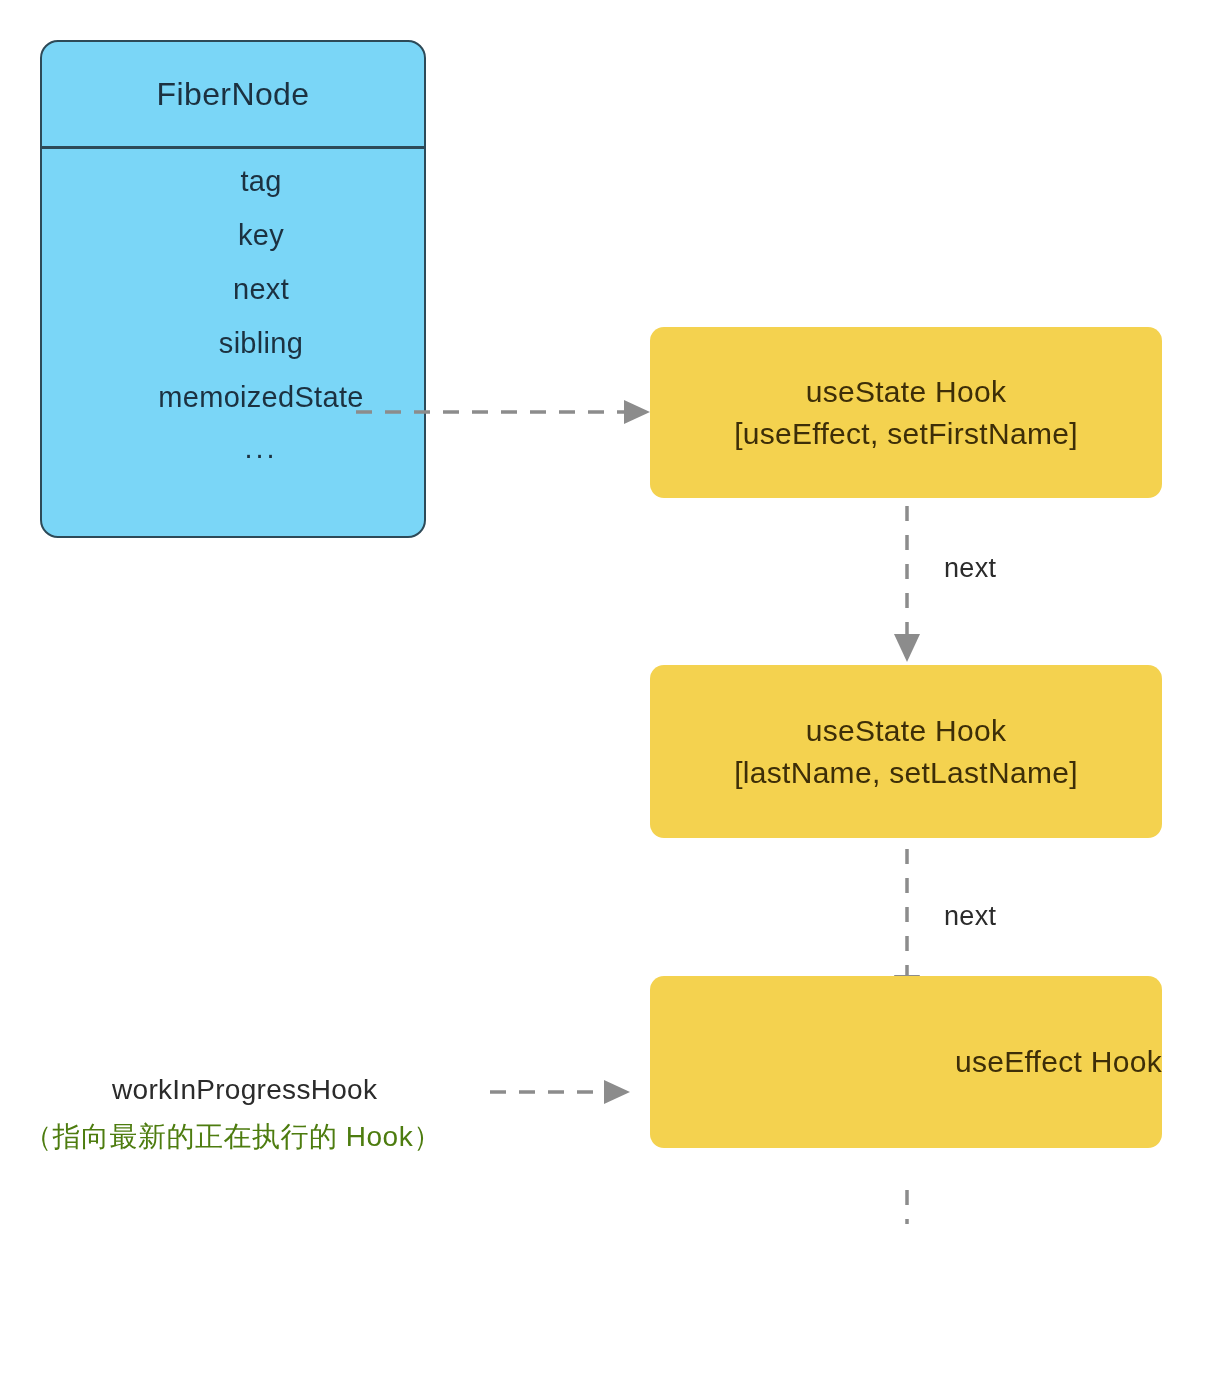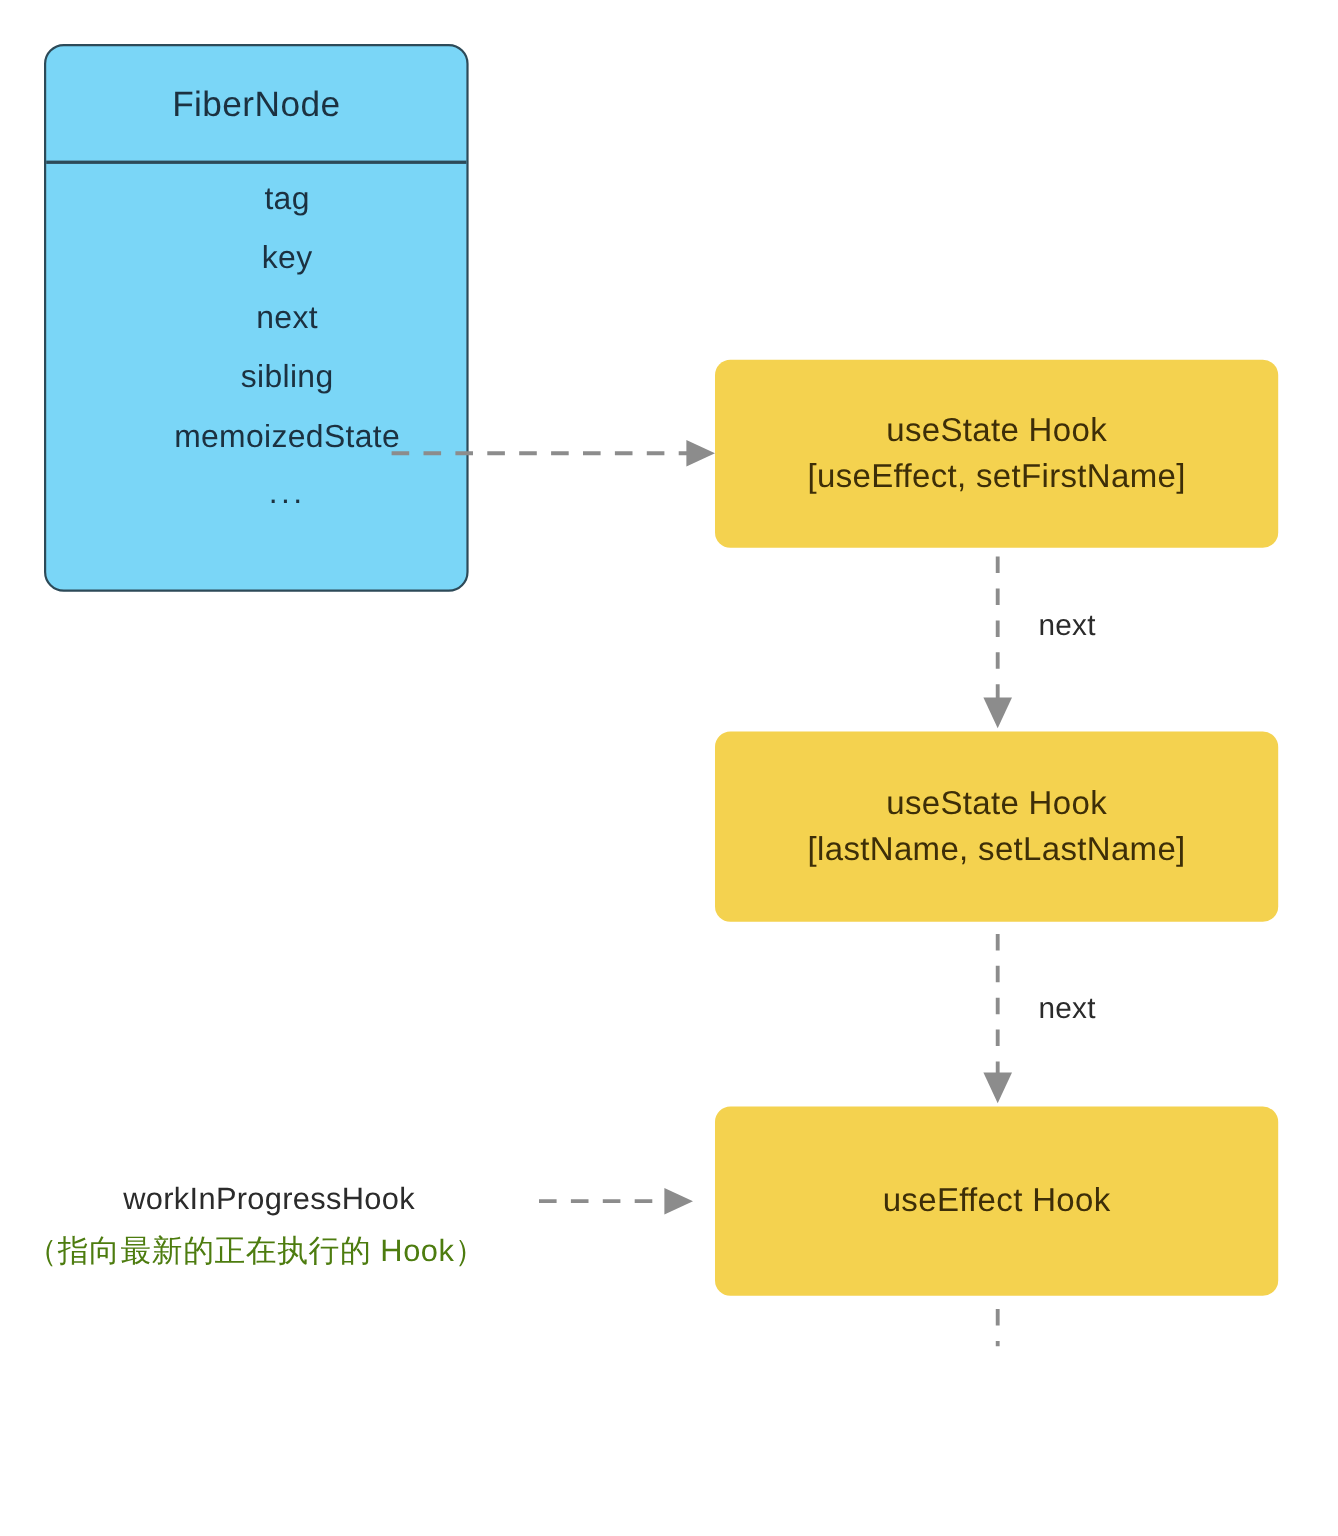--- a/index.html
+++ b/index.html
@@ -90,21 +90,21 @@
   }
   .hook-card .line {
     font-size: 30px;
     line-height: 42px;
     text-align: center;
     white-space: nowrap;
     letter-spacing: 0.3px;
   }
   #hook-1 { top: 327px; height: 171px; }
   #hook-2 { top: 665px; height: 173px; }
-  #hook-3 { top: 1006px; height: 172px; }
+  #hook-3 { top: 976px; height: 172px; align-items: flex-end; }
 
   
   .connector {
     position: absolute;
   }
   .connector svg { display: block; overflow: visible; }
 
   .next-label {
     position: absolute;
     font-size: 27px;

